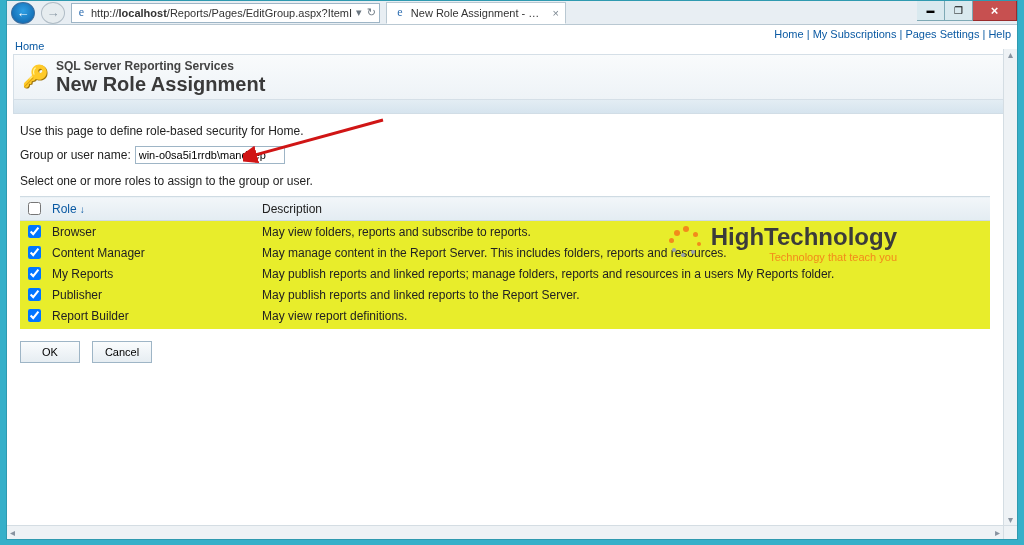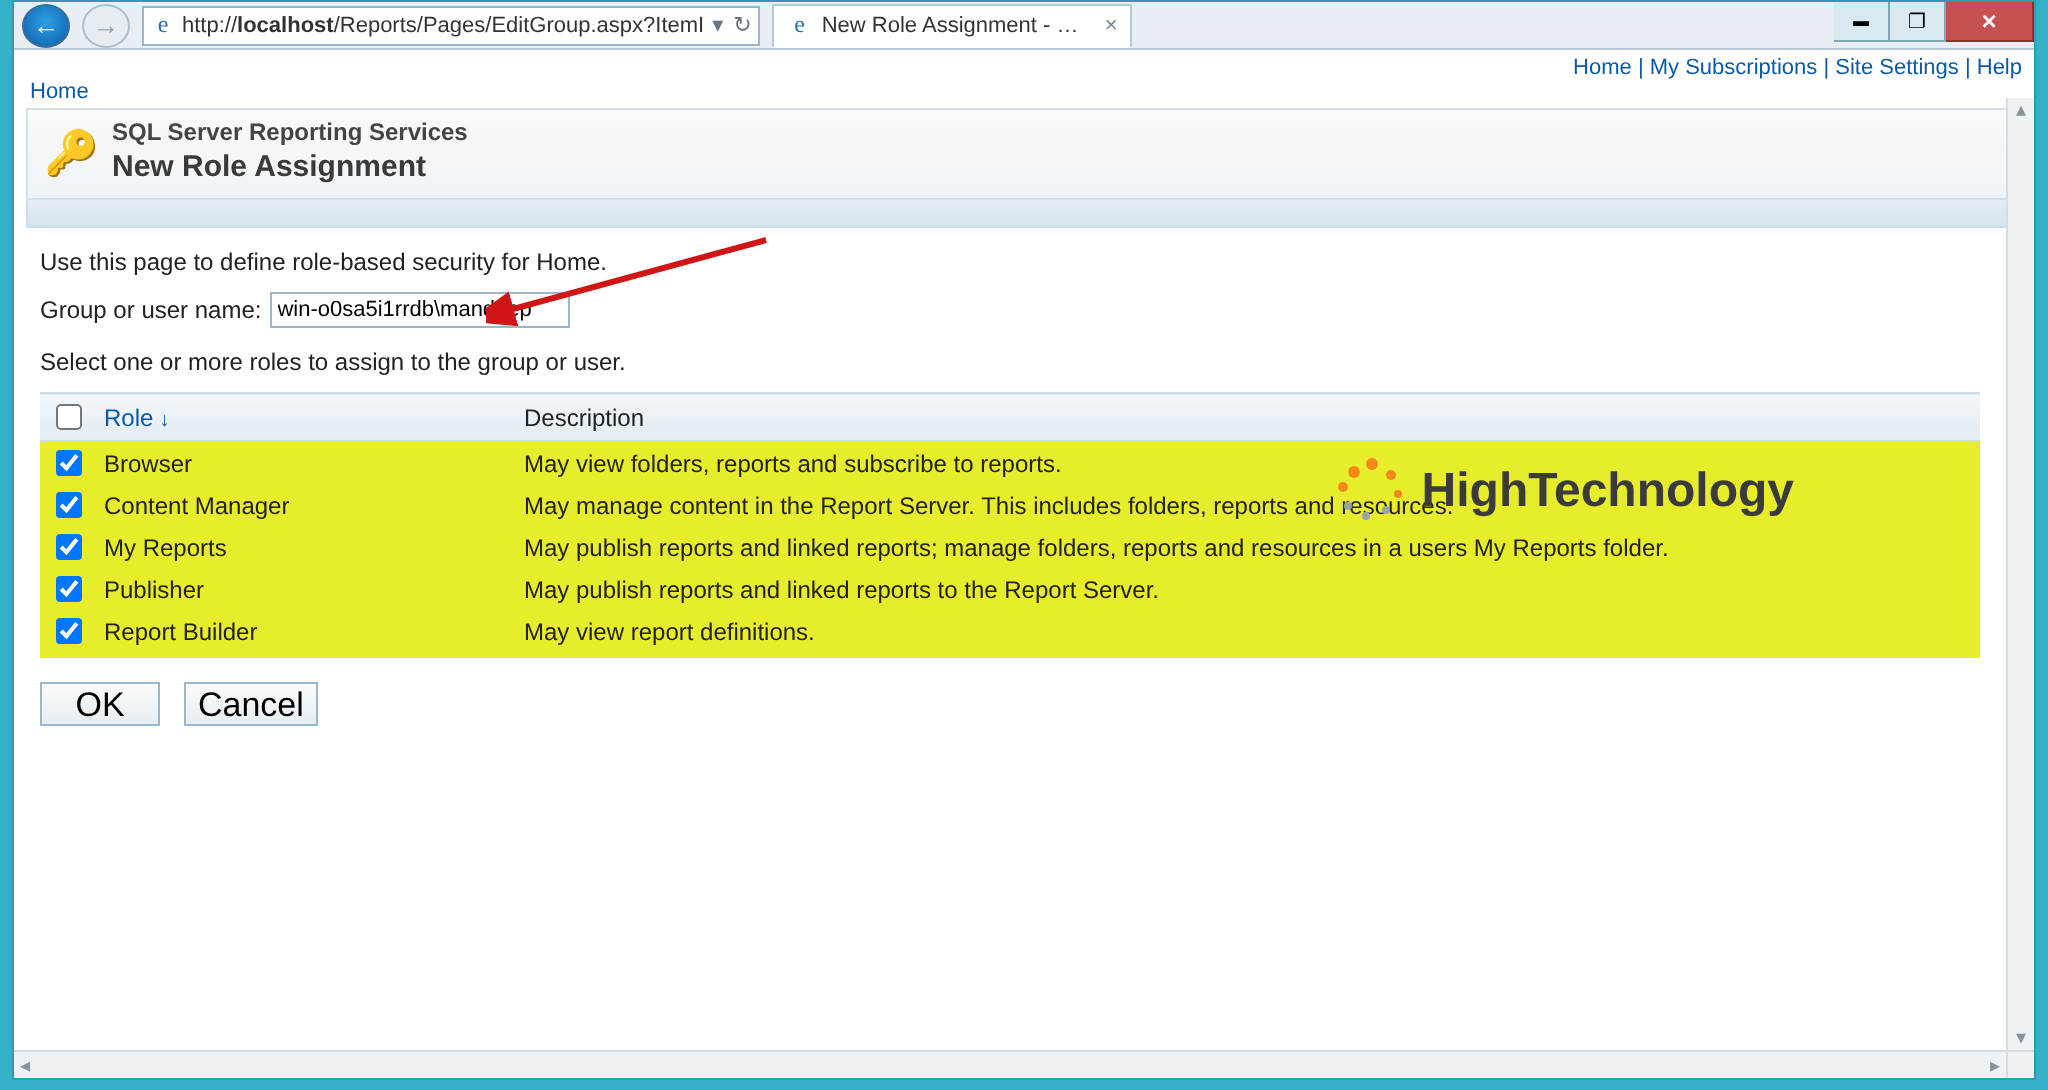--- a/index.html
+++ b/index.html
@@ -60,21 +60,21 @@
   .crumb { padding: 0 8px; font-size:11px; }
   .crumb a { color:#0b5aa3; text-decoration:none; }
 
   .header-band {
     margin: 2px 6px 0 6px; border: 1px solid #d5dfe7; background: linear-gradient(#f9fbfc,#eef3f7);
     padding: 4px 8px; display:flex; align-items:center;
   }
   .key-icon { width:28px; height:28px; display:flex; align-items:center; justify-content:center;
     color:#d19a2d; font-size:22px; margin-right:6px; }
   .hdr-text .srv { font-size:12px; font-weight:600; color:#444; }
-  .hdr-text .title { font-size:15px; font-weight:600; color:#3a3a3a; line-height:22px; }
+  .hdr-text .title { font-size:20px; font-weight:600; color:#3a3a3a; line-height:22px; }
   .search-wrap { margin-left:auto; display:flex; }
   .search-wrap input { width: 134px; height:20px; border:1px solid #9eb5c6; border-right:none; padding:0 4px;
     font-style:italic; color:#888; font-size:11px; }
   .search-wrap .go { width:22px; height:22px; border:1px solid #9eb5c6; background:#eaf2f8;
     display:flex; align-items:center; justify-content:center; color:#2b6cb0; font-family:"Segoe UI Symbol"; }
 
   .sub-band { margin: 0 6px; height: 14px; background: linear-gradient(#e3edf4,#d6e4ee); border:1px solid #d1dde6; border-top:none; }
 
   .content { padding: 10px 10px 0 13px; color:#222; position: relative; }
   .content p { margin: 0 0 8px 0; }
@@ -86,21 +86,21 @@
     background: linear-gradient(#f2f6f9,#e3ecf2); border-top:1px solid #cfdbe3; border-bottom:1px solid #cfdbe3; }
   table.roles th.role-h { color:#0b5aa3; }
   table.roles th.role-h .sort { color:#0b5aa3; margin-left:3px; font-size:10px; }
   table.roles tbody td { padding: 1px 4px; background:#e8ed2b;  }
   table.roles tbody tr.last td { padding-bottom: 4px; }
   table.roles td.cb, table.roles th.cb { width: 20px; text-align:center; }
   table.roles td.role { width: 210px; }
 
   .btn-row { margin-top: 12px; display:flex; gap: 12px; }
   .btn { min-width: 60px; height: 22px; border:1px solid #9eb5c6; background:linear-gradient(#fafcfd,#e6edf2);
-    font-size:17px; cursor:default; }
+    font-size:11px; cursor:default; }
 
   
   .arrow { position:absolute; left:236px; top:4px; pointer-events:none; }
 
   
   .logo { position:absolute; right:120px; bottom:100px; display:flex; align-items:center; gap:8px; }
   .logo .dots { width:34px; height:34px; position:relative; }
   .logo .dots span { position:absolute; width:6px; height:6px; background:#f28a1b; border-radius:50%; }
   .logo .dots span:nth-child(1){ left:14px; top:0; }
   .logo .dots span:nth-child(2){ left:24px; top:6px; width:5px; height:5px; }
@@ -158,21 +158,21 @@
       <span>⌂</span>
       <span>★</span>
       <span>⚙</span>
     </div>
   </div>
 
   <div class="page">
     <div class="ssrs-links">
       <a href="#">Home</a> |
       <a href="#">My Subscriptions</a> |
-      <a href="#">Site Settings</a> |
+      <a href="#">Pages Settings</a> |
       <a href="#">Help</a>
     </div>
 
     <div class="crumb">
       <a href="#">Home</a>
     </div>
 
     <div class="header-band">
       <div class="key-icon">🔑</div>
       <div class="hdr-text">
@@ -251,20 +251,21 @@
             <span></span>
             <span></span>
             <span></span>
             <span></span>
             <span></span>
             <span></span>
             <span></span>
         </div>
         <div class="logo-text">
           <div class="big">HighTechnology</div>
+          <div class="small">Technology that teach you</div>
         </div>
       </div>
     </div>
 
     <div class="sb-v">
         <span>▴</span>
         <span>▾</span>
       </div>
     <div class="sb-h">
         <span>◂</span>

